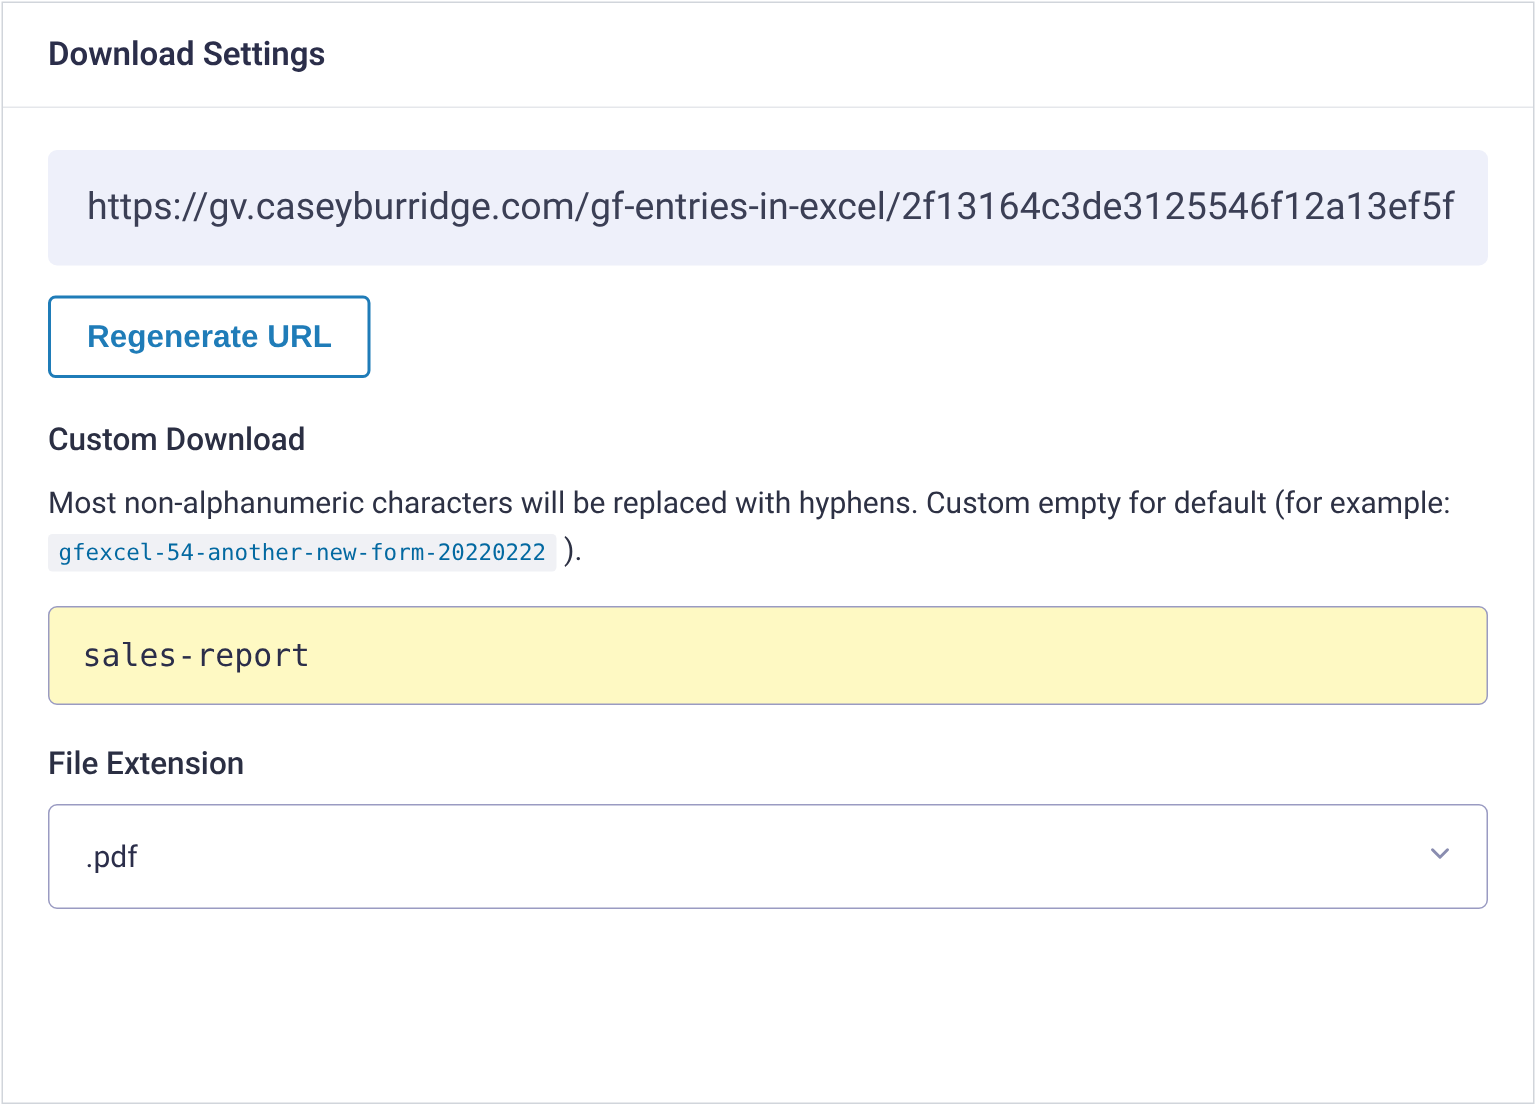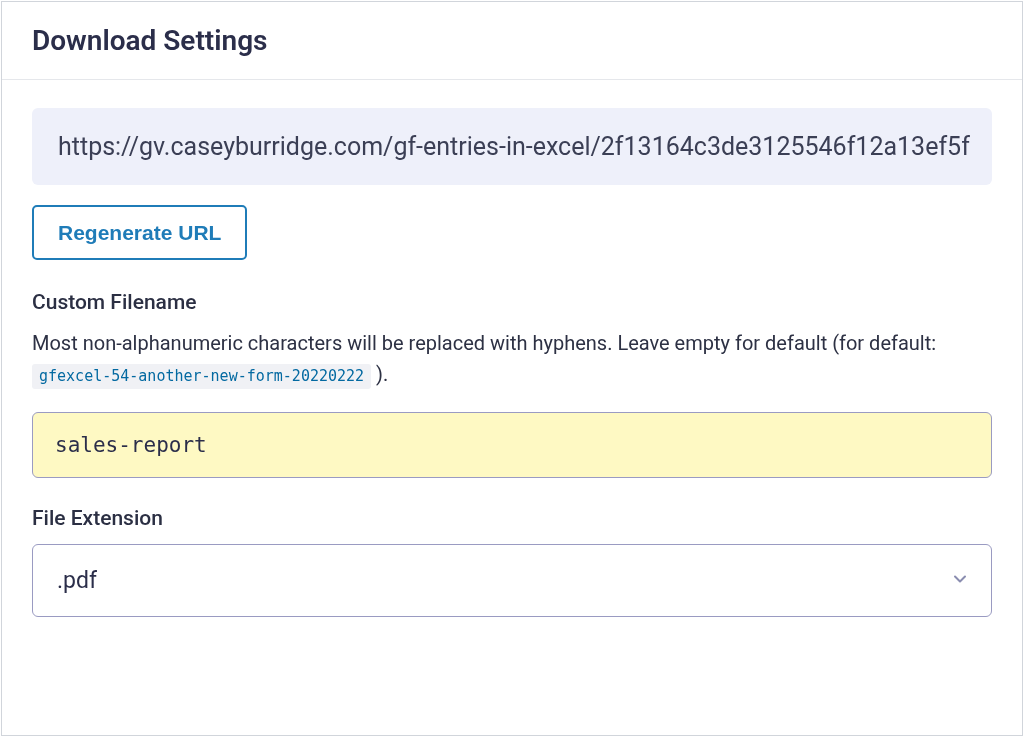--- a/index.html
+++ b/index.html
@@ -19,21 +19,21 @@
       width: 1022px;
       height: 735px;
       margin: 1px;
       background: #fff;
     }
     .panel-header {
       padding: 22px 30px 22px 30px;
       border-bottom: 1px solid #e5e7eb;
     }
     .panel-title {
-      font-size: 28px;
+      font-size: 22px;
       font-weight: 600;
       color: #2b2e4a;
     }
     .panel-body {
       padding: 28px 30px 28px 30px;
     }
     .section-label {
       font-size: 21px;
       font-weight: 500;
       color: #1f2435;
@@ -108,21 +108,21 @@
     }
     .select-wrap {
       position: relative;
       width: 100%;
     }
     .select-field {
       width: 100%;
       border: 1.5px solid #9a9bc2;
       border-radius: 6px;
       padding: 22px 50px 22px 24px;
-      font-size: 23px;
+      font-size: 20px;
       color: #2b2e4a;
       background: #fff;
       cursor: pointer;
       appearance: none;
       -webkit-appearance: none;
       outline: none;
     }
     .chevron {
       position: absolute;
       right: 22px;
@@ -144,24 +144,24 @@
   </div>
   <div class="panel-body">
 
 
     <div class="url-box">https://gv.caseyburridge.com/gf-entries-in-excel/2f13164c3de3125546f12a13ef5f</div>
 
     <div class="button-row">
       <button class="btn">Regenerate URL</button>
     </div>
 
-    <div class="subsection-label">Custom Filename</div>
+    <div class="subsection-label">Custom Download</div>
 
     <p class="help-text">
-      <span>Most non-alphanumeric characters will be replaced with hyphens. Leave empty for default (for default: </span>
+      <span>Most non-alphanumeric characters will be replaced with hyphens. Custom empty for default (for example: </span>
       <code class="inline-code">gfexcel-54-another-new-form-20220222</code><span> ).</span>
     </p>
 
     <input type="text" class="text-input" value="sales-report" style="">
 
     <div class="subsection-label">File Extension</div>
 
     <div class="select-wrap">
       <div class="select-field">.pdf</div>
       <span class="chevron">

